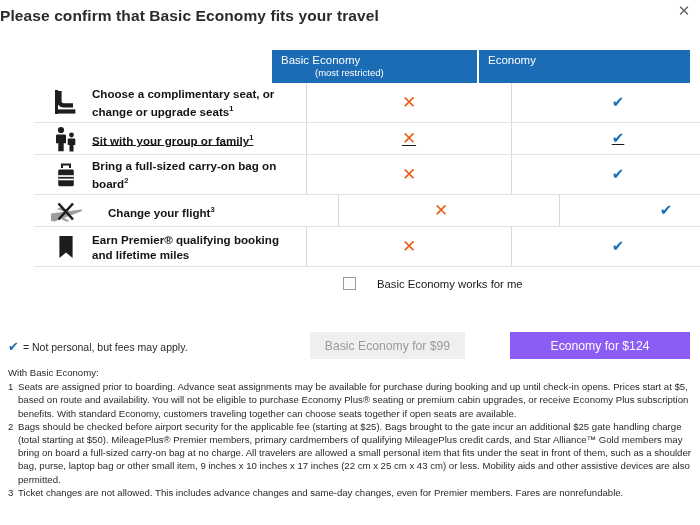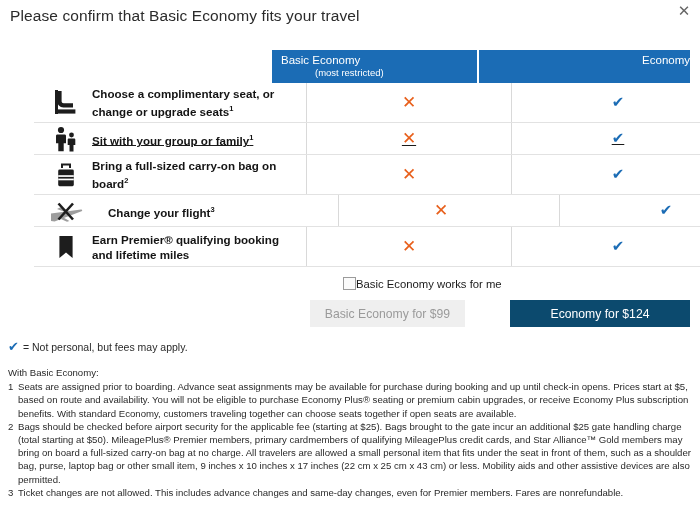--- a/index.html
+++ b/index.html
@@ -26,42 +26,42 @@
     text-align: center;
     font-size: 15px;
     color: #666;
     cursor: pointer;
     font-family: "Liberation Sans", sans-serif;
   }
 
   
   .dlg-title {
     position: absolute;
-    left: 10px; top: 7px;
+    left: 0; top: 7px;
     font-size: 15.5px;
-    font-weight: 400;
+    font-weight: 700;
     color: #2b2b2b;
     letter-spacing: .1px;
   }
 
   
   .hdr-row {
     position: absolute;
     left: 272px; top: 50px;
     width: 418px; height: 33px;
   }
   .hdr-cell {
     position: absolute;
     top: 0; height: 33px;
     background: #1b6cb5;
     color: #fff;
     padding: 3px 0 0 9px;
   }
   .hdr-cell.c1 { left: 0;   width: 205px; }
-  .hdr-cell.c2 { left: 207px; width: 211px; text-align: right; }
+  .hdr-cell.c2 { left: 207px; width: 211px; }
   .hdr-main {
     display: block;
     font-size: 11.5px;
     line-height: 14px;
     font-weight: 400;
   }
   .hdr-sub {
     display: block;
     font-size: 9.5px;
     line-height: 12px;
@@ -128,21 +128,21 @@
     font-family: "DejaVu Sans", sans-serif;
     line-height: 1;
   }
 
   
   .cb-wrap {
     position: absolute;
     left: 311px; top: 277px;
     display: flex;
     align-items: center;
-    gap: 0;
+    gap: 21px;
     padding-left: 32px;
   }
   .cb-box {
     width: 13px; height: 13px;
     border: 1px solid #9b9b9b;
     background: #fbfbfb;
     cursor: pointer;
   }
   .cb-label {
     font-size: 11.3px;
@@ -154,29 +154,30 @@
   .btn {
     position: absolute;
     height: 27px;
     font-size: 12.2px;
     display: flex;
     align-items: center;
     justify-content: center;
     border: none;
     cursor: pointer;
     font-family: "Liberation Sans", sans-serif;
+    margin-top: 32px;
   }
   .btn-basic {
     left: 310px; top: 300px; width: 155px;
     background: #efefef;
     color: #9a9a9a;
   }
   .btn-econ {
     left: 510px; top: 300px; width: 180px;
-    background: #0c4a6e;
+    background: #8b5cf6;
     color: #ffffff;
   }
 
   
   .legend {
     position: absolute;
     left: 8px; top: 340px;
     display: flex;
     align-items: center;
     gap: 4px;

